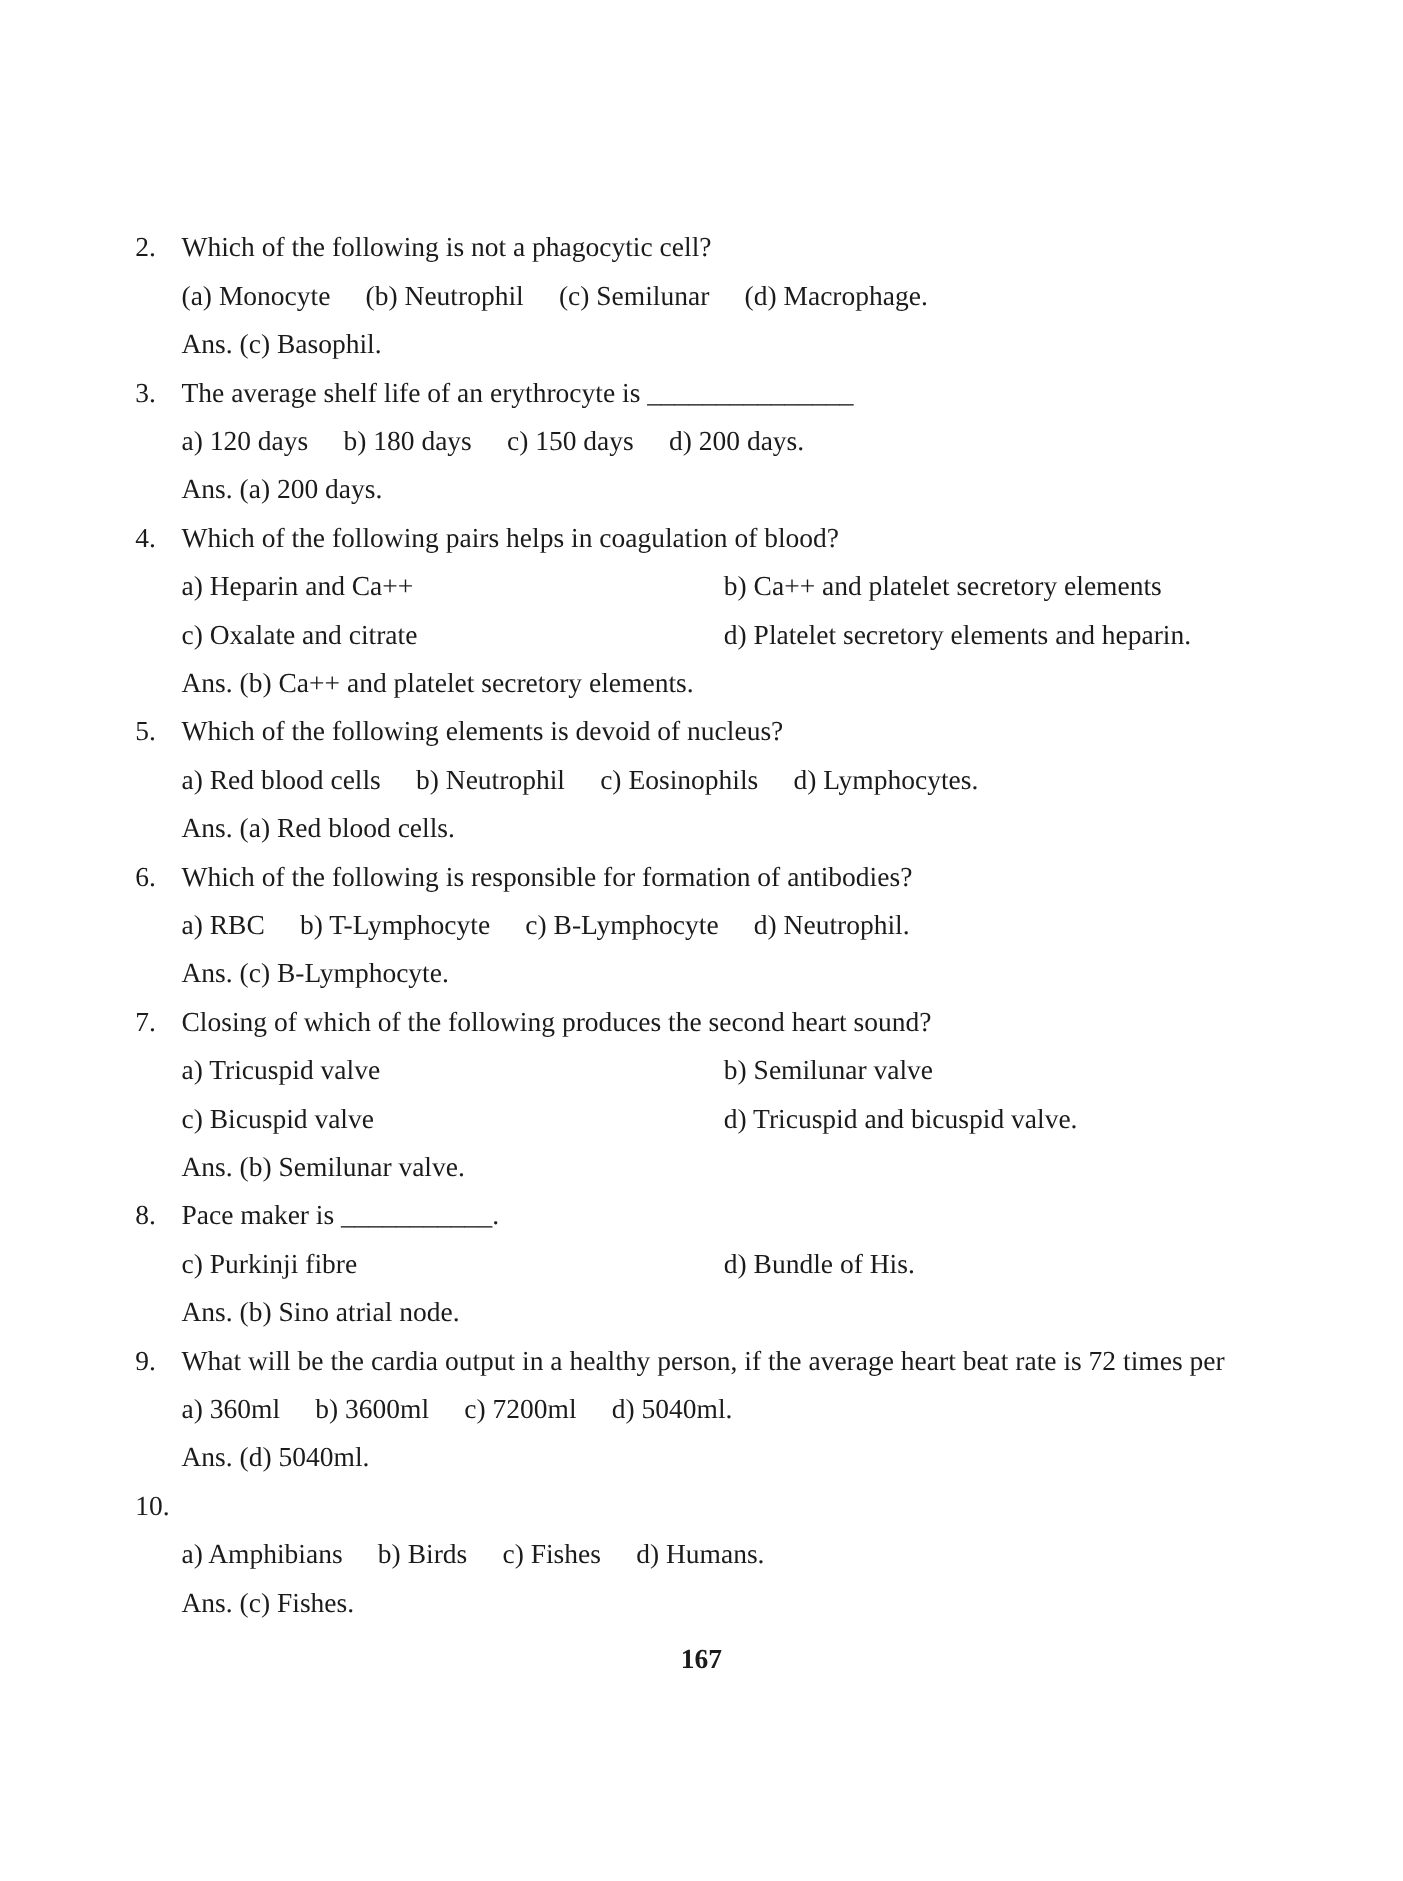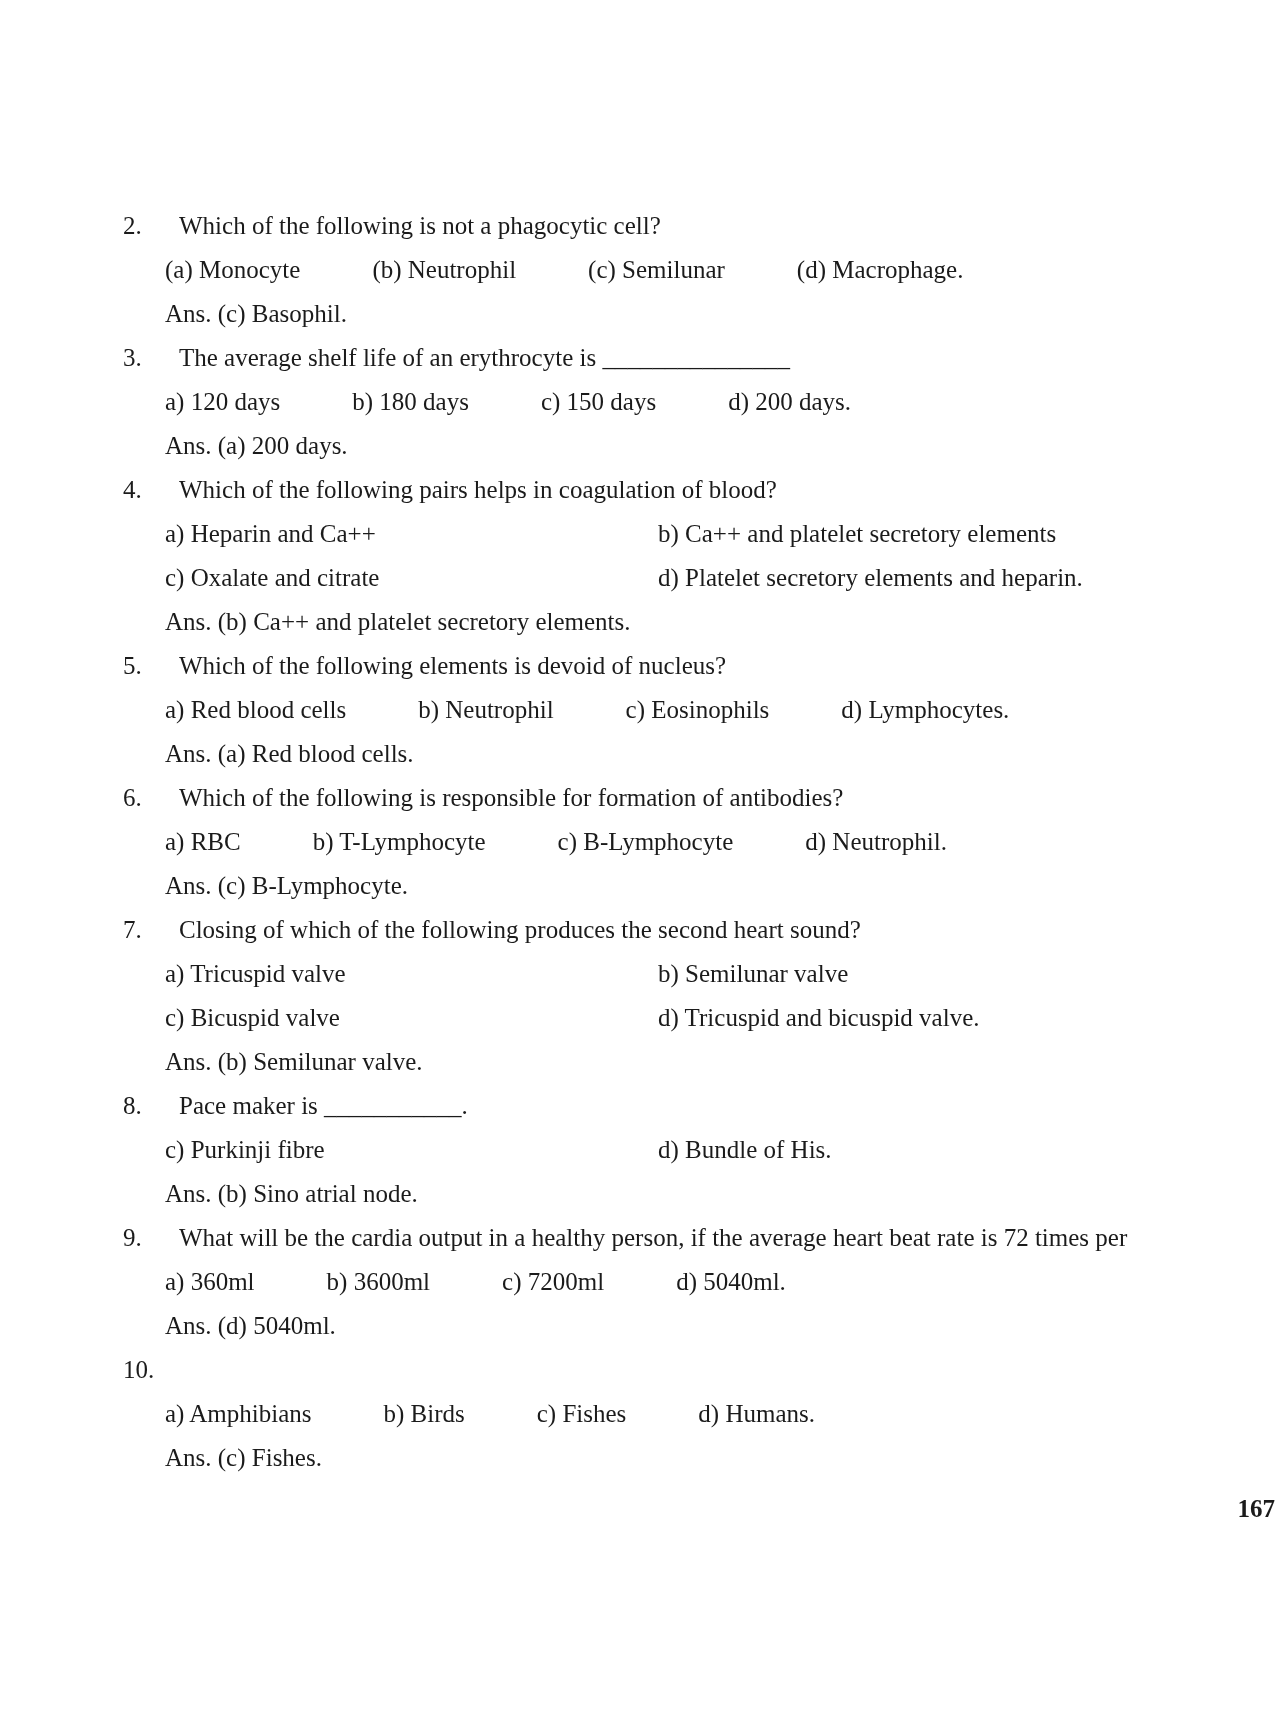--- a/index.html
+++ b/index.html
@@ -5,27 +5,27 @@
   html,body{margin:0;padding:0;background:#ffffff;}
   .page{
     width:1275px;height:1710px;background:#ffffff;color:#1b1b1b;
     font-family:"Liberation Serif","DejaVu Serif",serif;font-size:25px;
     position:relative;overflow:hidden;margin:0 auto;
   }
   .content{padding:212px 100px 0 123px;}
   .q-row{display:flex;margin-bottom:17px;}
   .q-num{width:42px;flex:0 0 42px;line-height:27px;white-space:nowrap;}
   .q-text{min-width:0;}
-  .q-line{line-height:27px;white-space:nowrap;margin-left:14px;}
+  .q-line{line-height:27px;white-space:nowrap;}
   .ans-text{line-height:27px;white-space:nowrap;}
-  .opt-inline{display:flex;column-gap:72px;line-height:27px;flex-wrap:nowrap;}
+  .opt-inline{display:flex;column-gap:32px;line-height:27px;flex-wrap:nowrap;}
   .opt-two{display:grid;grid-template-columns:493px auto;line-height:27px;}
   .opt-cell{white-space:nowrap;}
   .page-number{
-    text-align:right;font-weight:bold;margin-top:24px;
+    text-align:center;font-weight:bold;margin-top:24px;
     font-size:25px;line-height:27px;
   }
 </style>
 </head>
 <body>
 
 <div class="page">
   <div class="content" id="questions-container">
       <div class="q-block">
         <div class="q-row">

